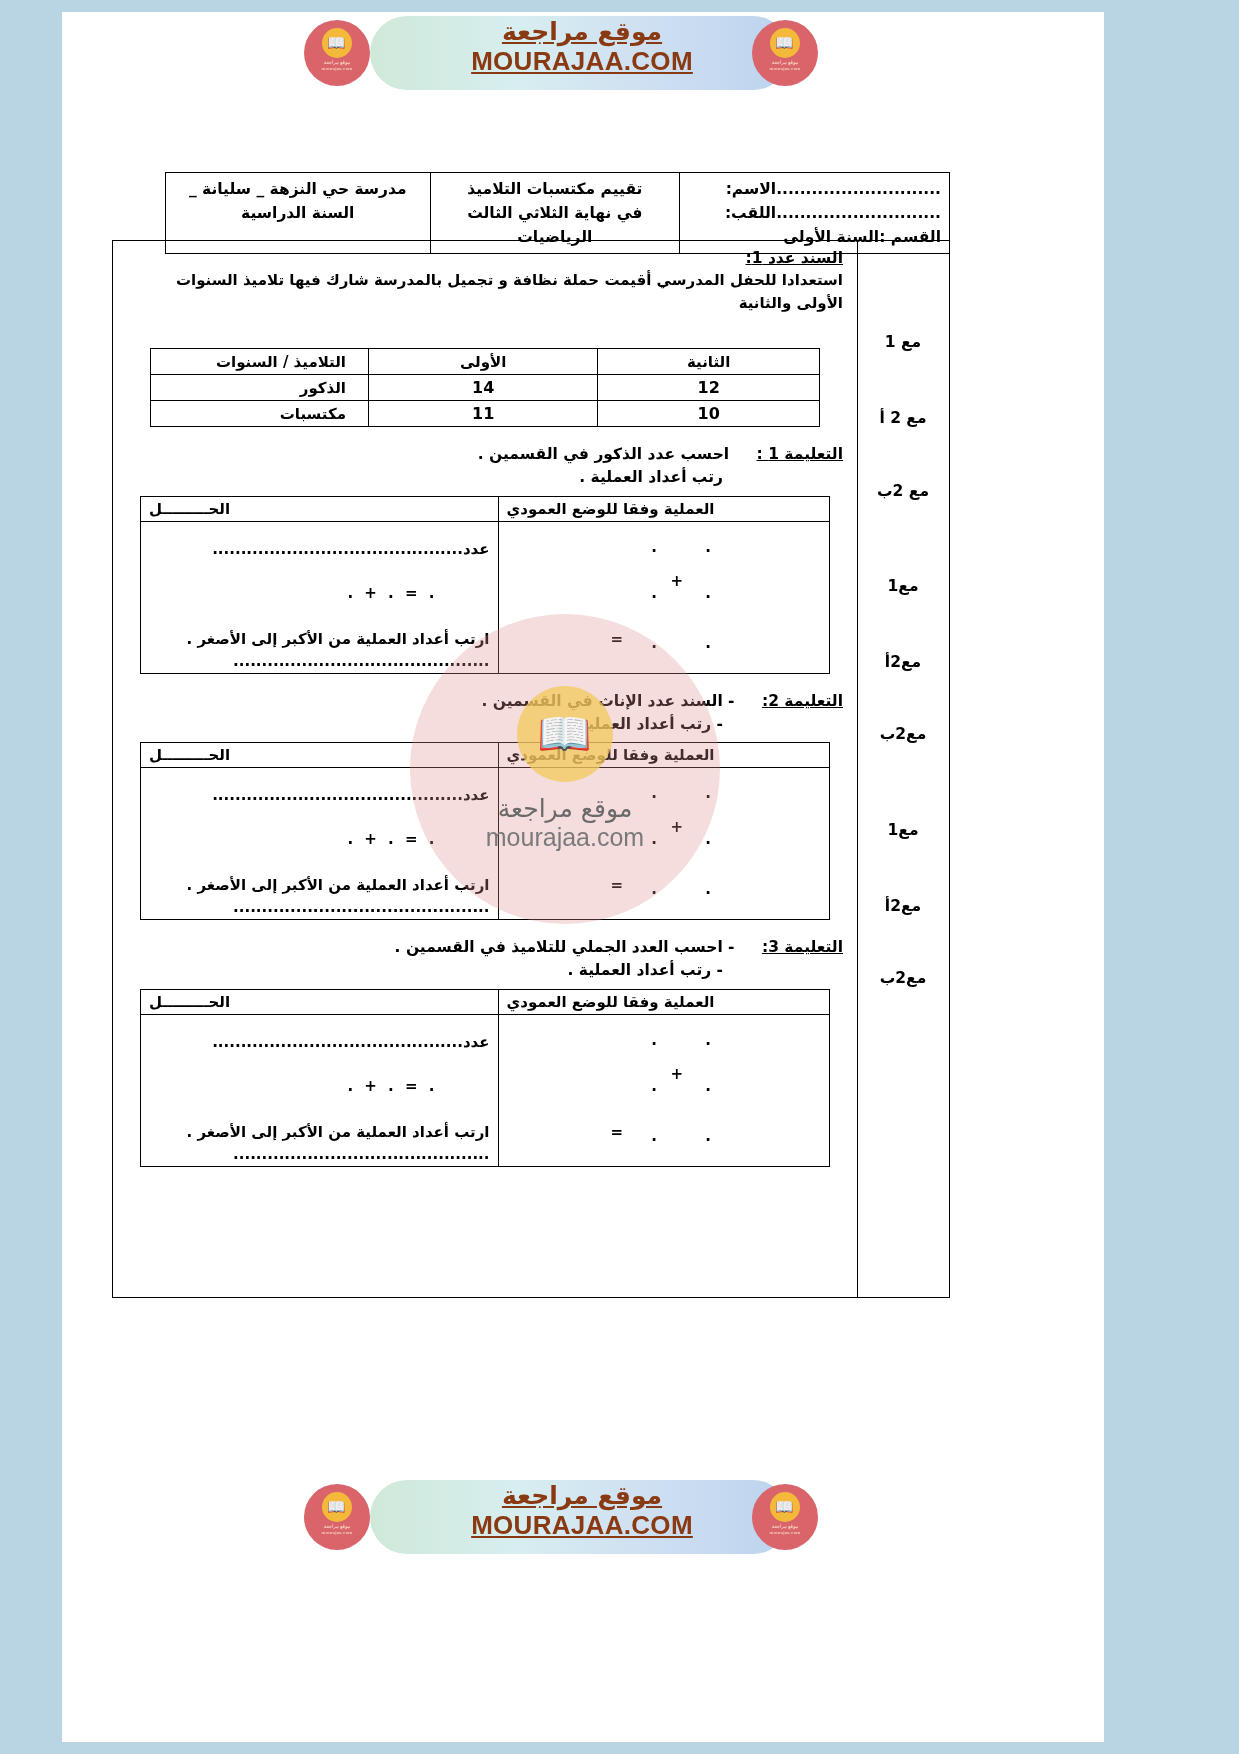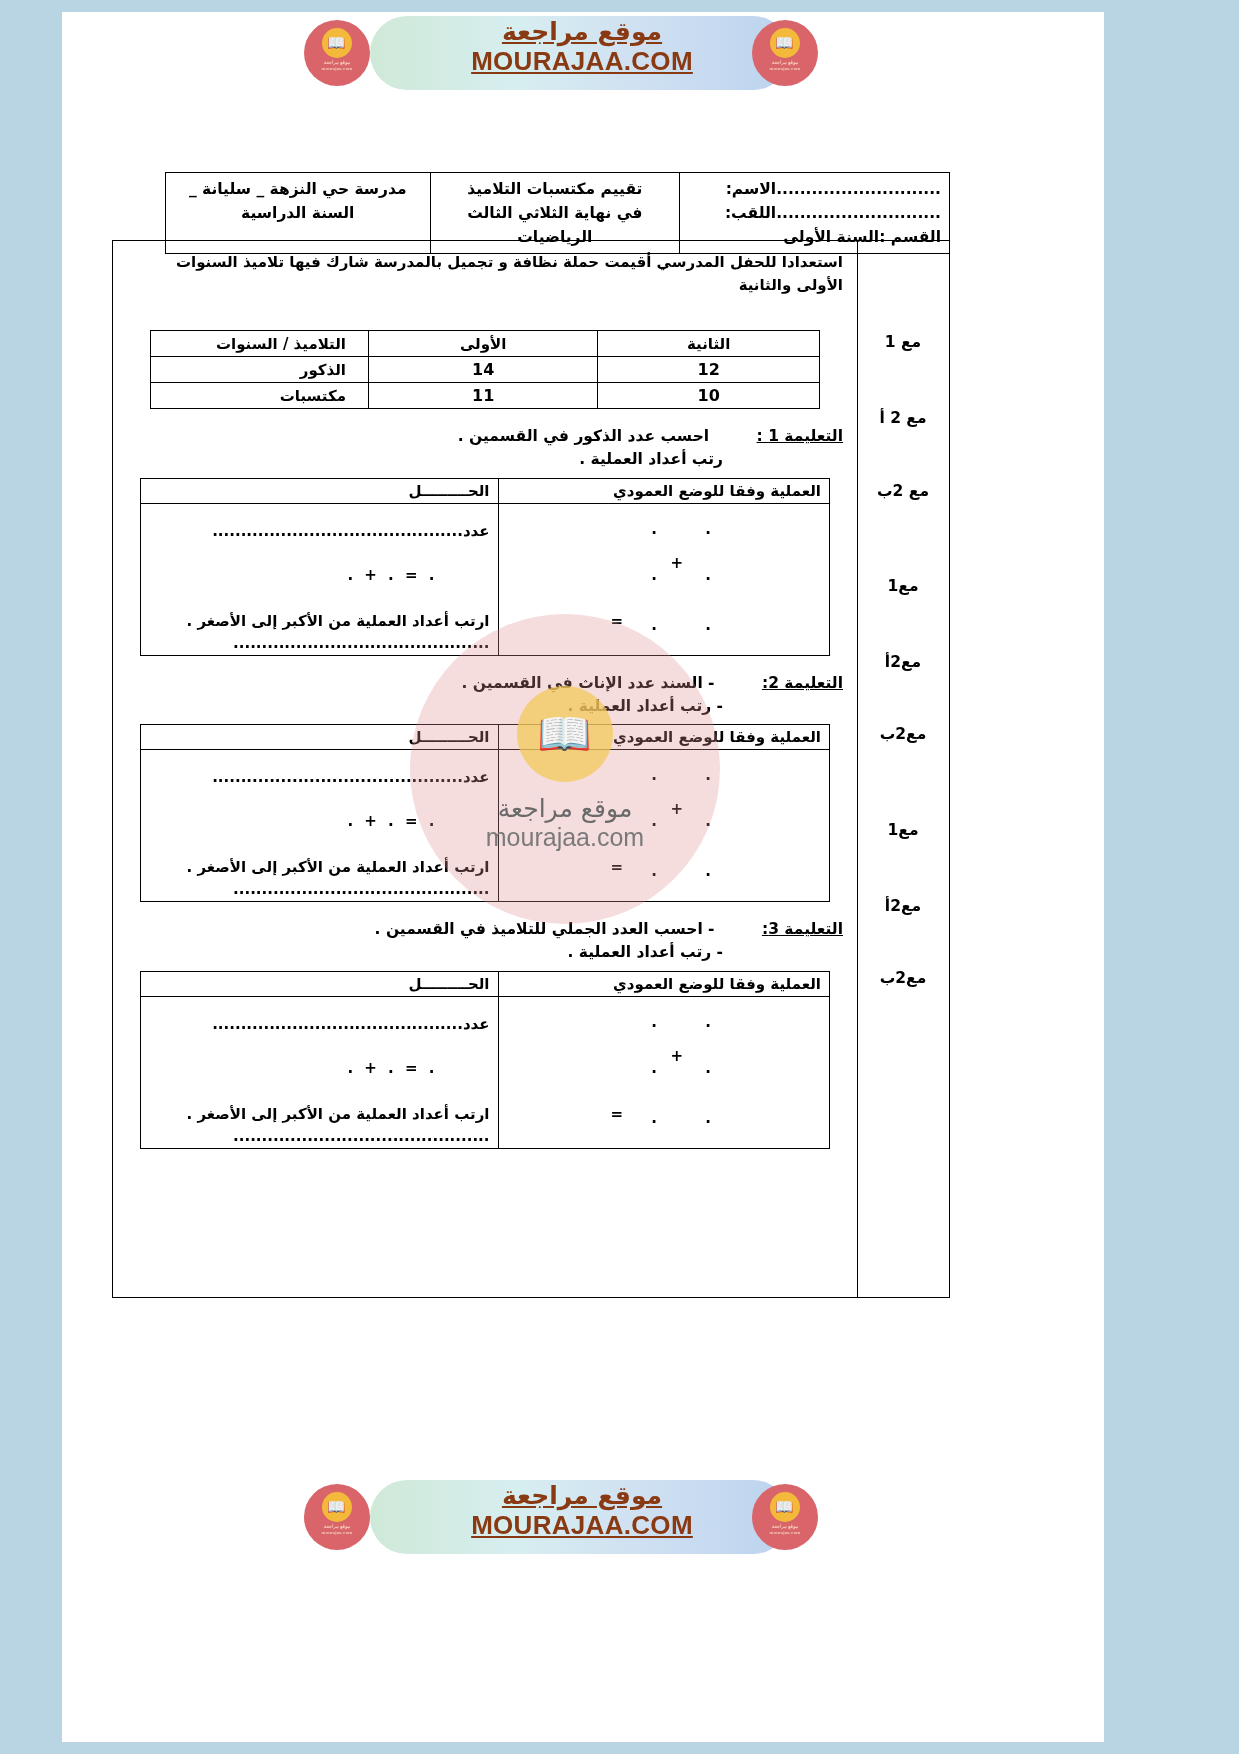--- a/index.html
+++ b/index.html
@@ -162,37 +162,37 @@
 
   
   .instr {
     margin-top:16px;
     font-family:"DejaVu Sans","Liberation Sans",sans-serif;
     font-weight:bold;
     font-size:15.5px;
     text-align:right;
     line-height:1.5;
   }
-  .instr .head { text-decoration:underline; display:inline-block;margin-left:20px; }
+  .instr .head { text-decoration:underline; display:inline-block; }
   .instr-indent { padding-right:120px; }
 
   .ans-table {
     margin:6px auto 0 auto;
     width:690px;
     border-collapse:collapse;
     font-family:"DejaVu Sans","Liberation Sans",sans-serif;
     font-weight:bold;
   }
   .ans-table td {
     border:1px solid #000;
     font-size:15px;
     vertical-align:top;
     padding:3px 8px;
   }
-  .ans-head { text-align:right; height:24px; }
+  .ans-head { text-align:left; height:24px; }
   .ans-left  { width:332px; }
   .ans-right { width:358px; }
   .vert-op {
     height:152px;
     position:relative;
     font-size:17px;
   }
   .vop { position:absolute; font-family:"DejaVu Sans",sans-serif; }
   .sol-cell {
     height:152px;
@@ -282,20 +282,21 @@
       <div class="mark" style="top:412px">مع2أ</div>
       <div class="mark" style="top:484px">مع2ب</div>
 
       <div class="mark" style="top:580px">مع1</div>
       <div class="mark" style="top:656px">مع2أ</div>
       <div class="mark" style="top:728px">مع2ب</div>
     </div>
 
     <div class="content-col">
 
+      <div class="sec-title">السند عدد 1:</div>
       <div class="sec-body">استعدادا للحفل المدرسي أقيمت حملة نظافة و تجميل بالمدرسة  شارك فيها تلاميذ السنوات الأولى والثانية</div>
 
       <table class="data-table">
         <tbody>
             <tr>
           <td>الثانية</td>
           <td>الأولى</td>
           <td class="lbl">التلاميذ  /   السنوات</td>
         </tr>
         <tr>

